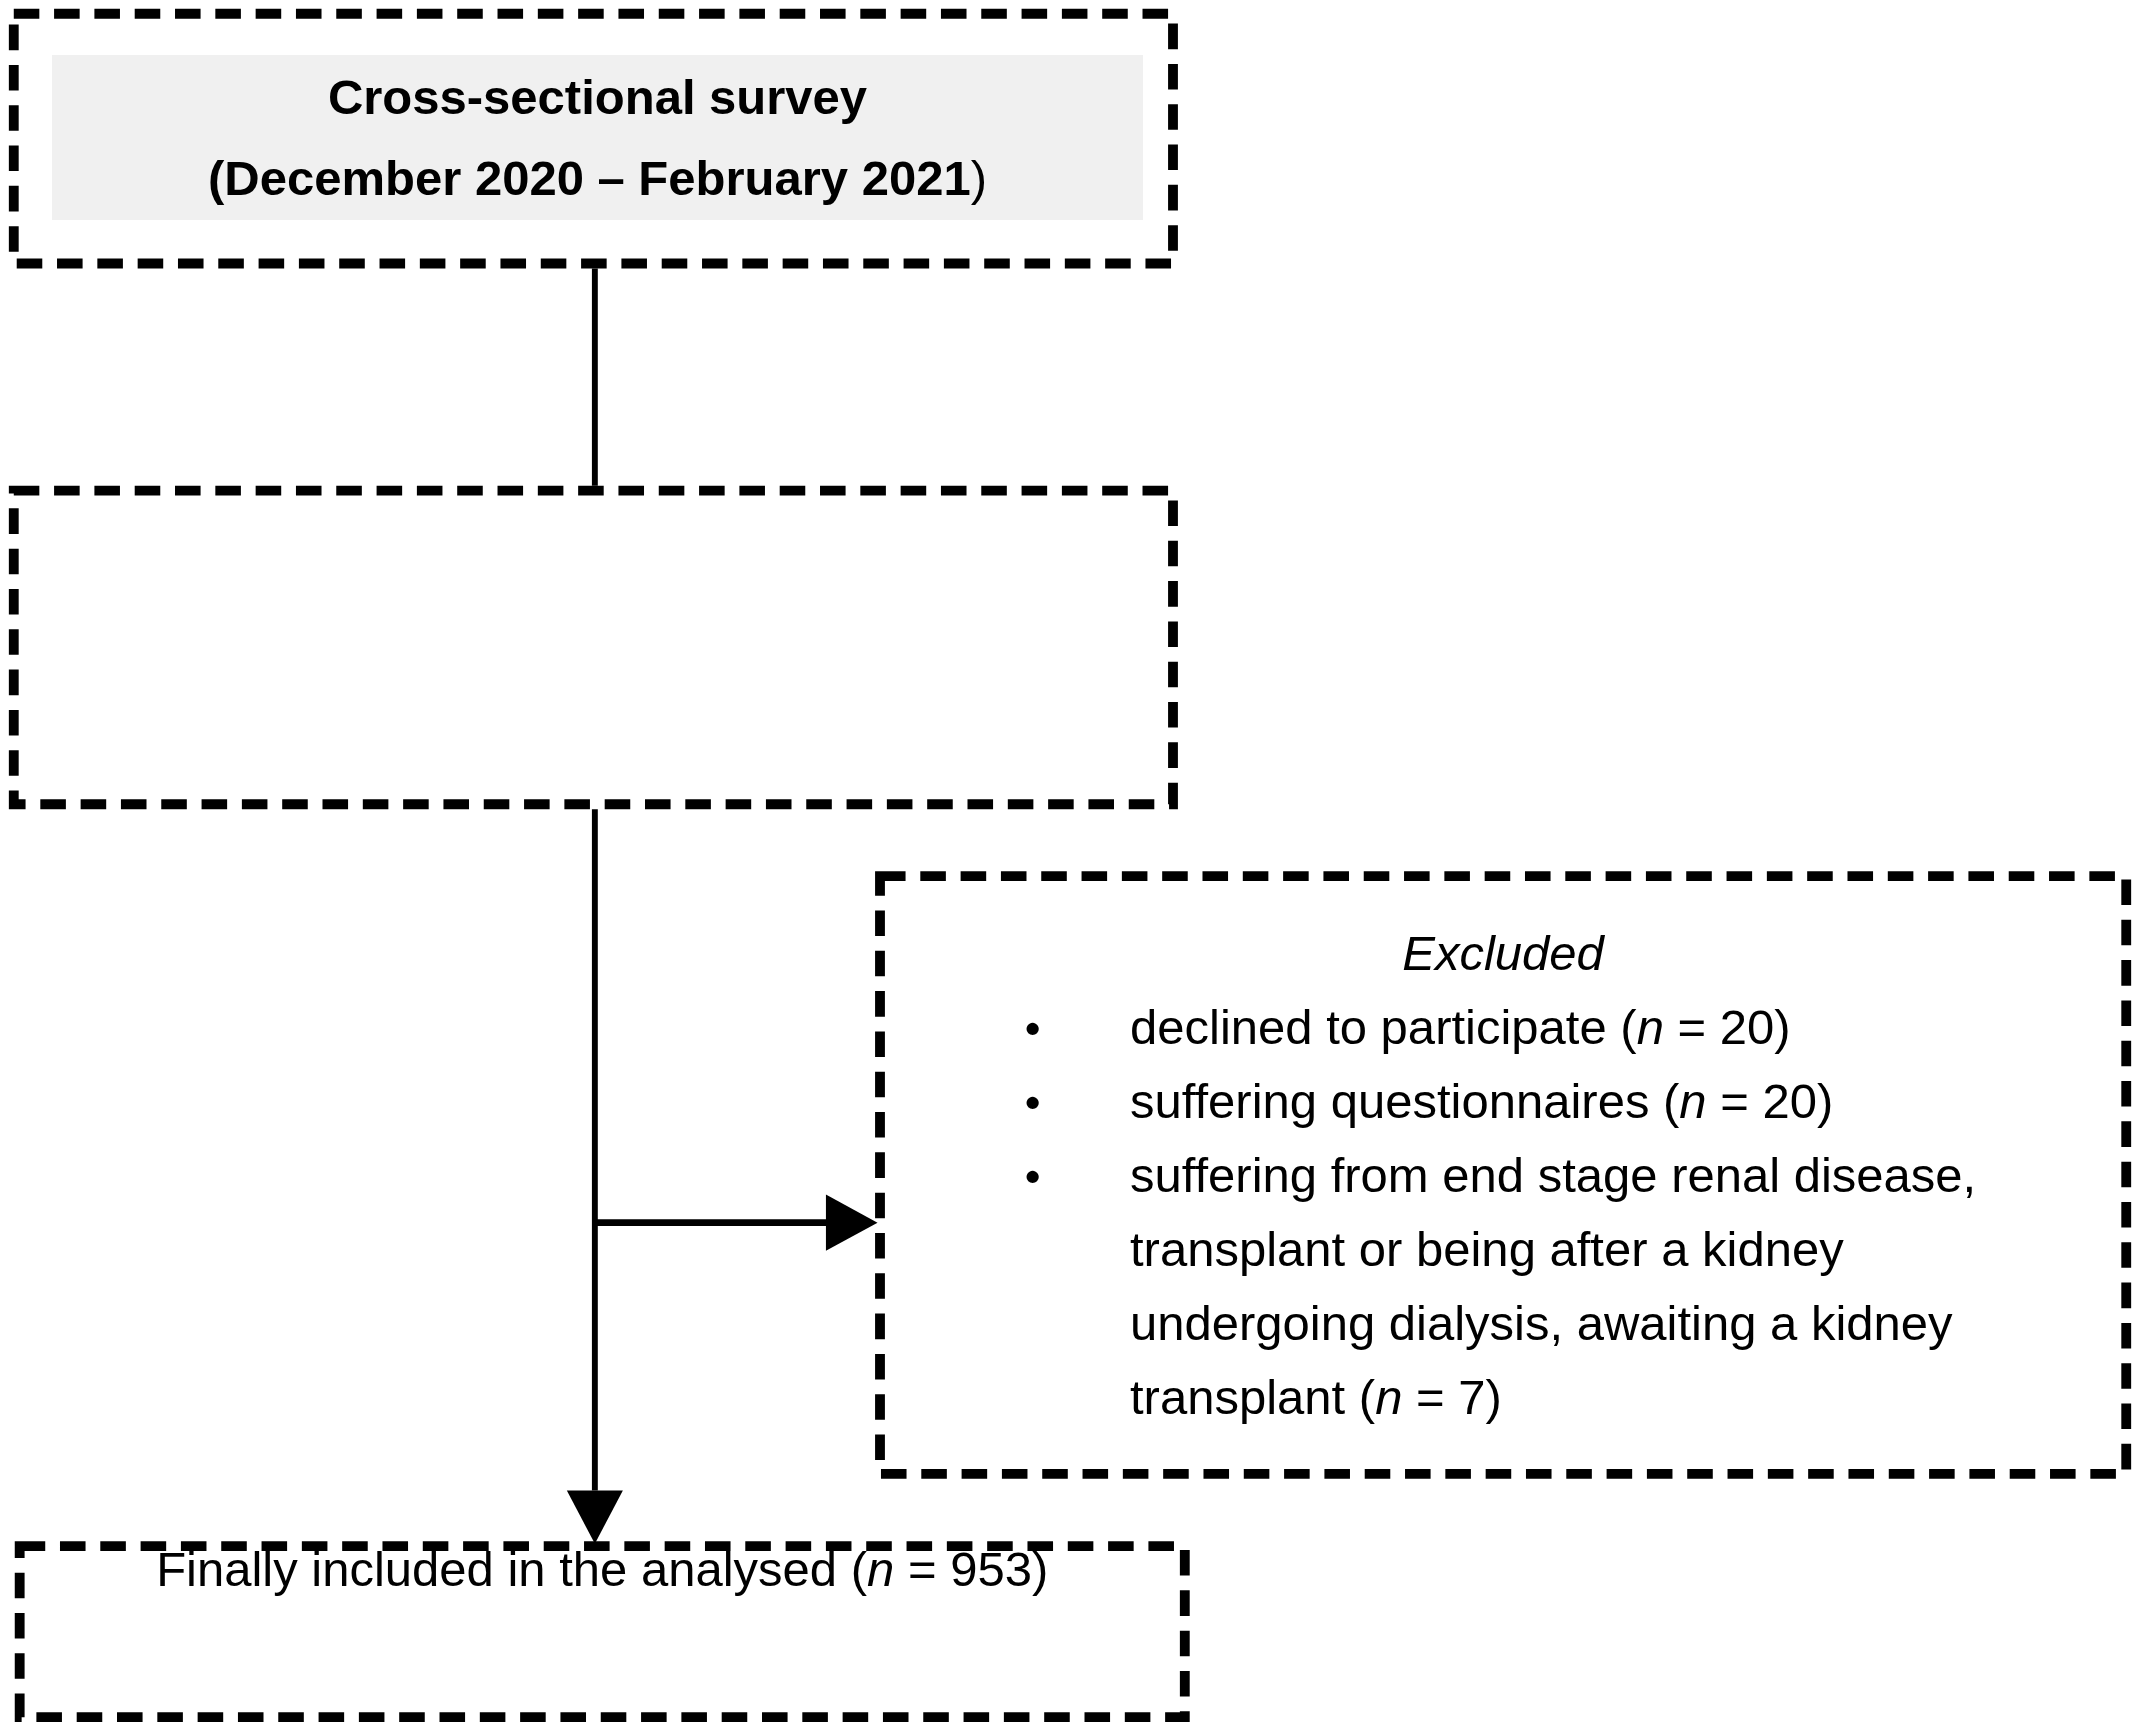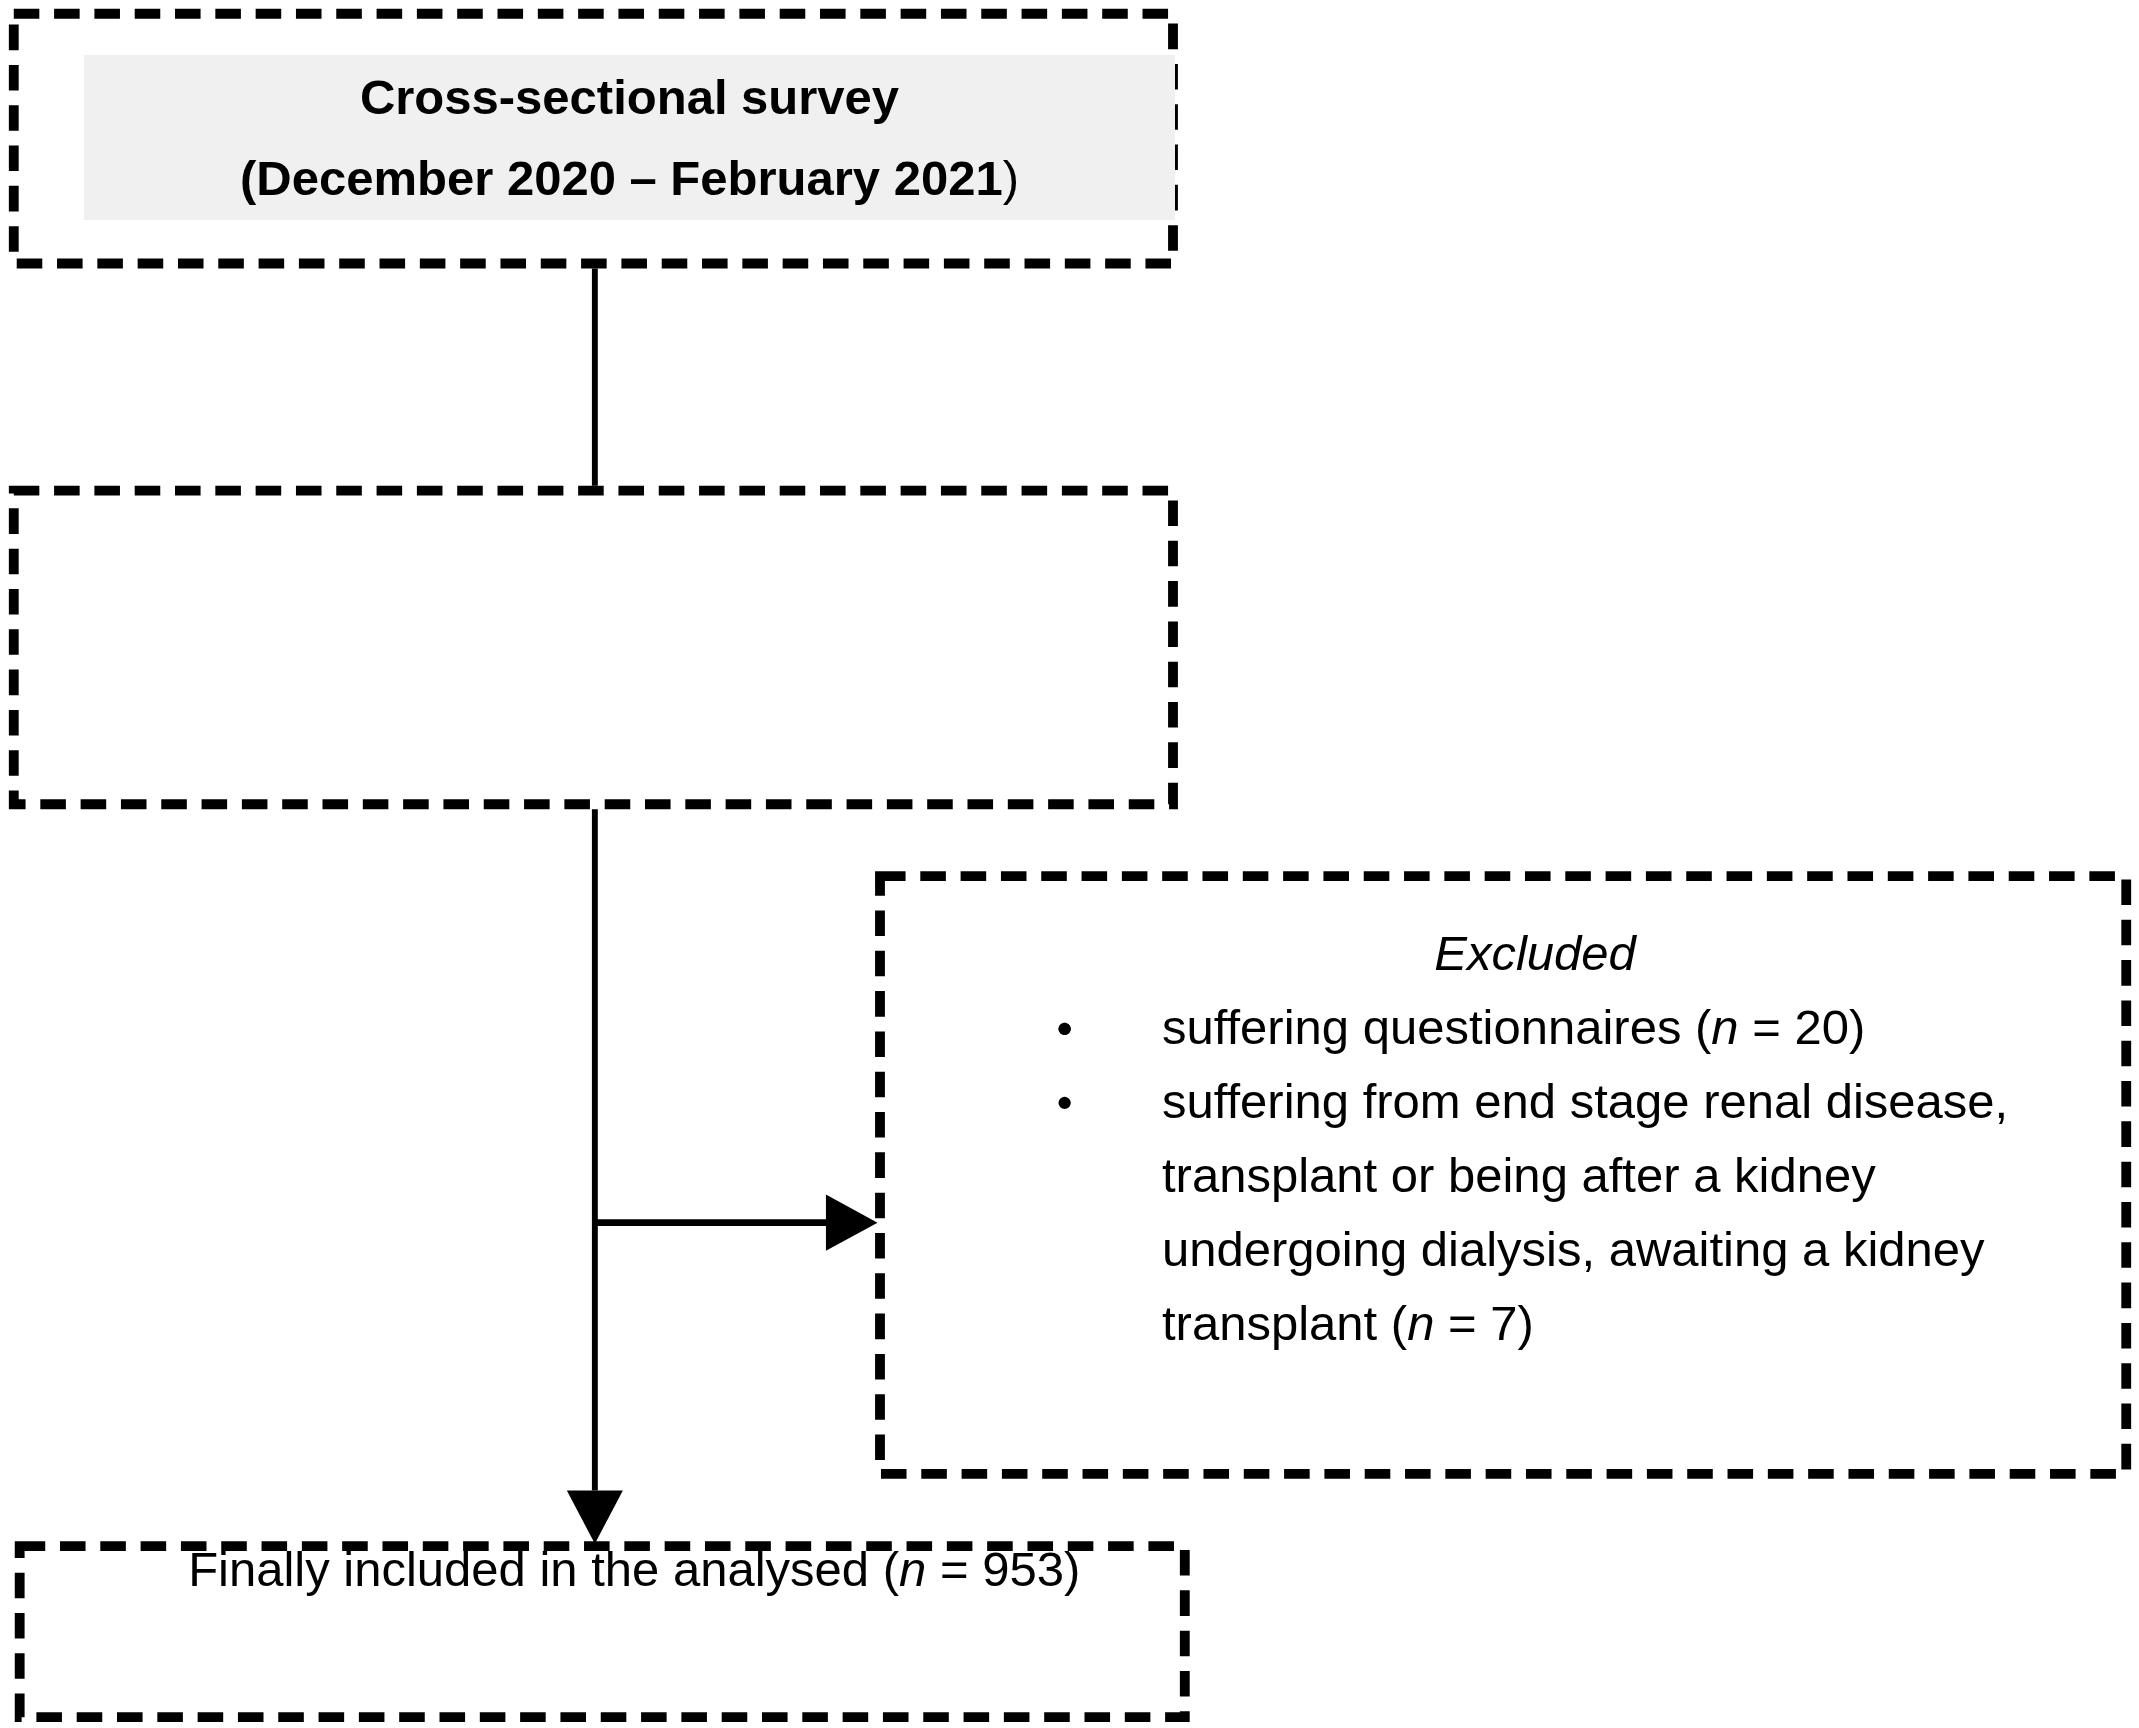--- a/index.html
+++ b/index.html
@@ -17,21 +17,20 @@
     overflow: hidden;
   }
   #diagram-lines {
     position: absolute;
     left: 0;
     top: 0;
   }
   .textlayer {
     position: absolute;
     box-sizing: border-box;
-    margin-left: 32px;
   }
   
   #title-band {
     left: 52px;
     top: 55px;
     width: 1091px;
     height: 165px;
     background: #f0f0f0;
     display: flex;
     flex-direction: column;
@@ -126,20 +125,21 @@
       <span>(December 2020 – February 2021</span><span class="paren-regular">)</span>
     </div>
   </div>
 
 
   <div id="excluded-content" class="textlayer">
     <div id="excluded-title">Excluded</div>
 
     <div class="ex-item">
       <span class="bullet">●</span>
+      <span><span>declined to participate (</span><span class="it">n</span><span> = 20)</span></span>
     </div>
 
     <div class="ex-item">
       <span class="bullet">●</span>
       <span><span>suffering questionnaires (</span><span class="it">n</span><span> = 20)</span></span>
     </div>
 
     <div class="ex-item">
       <span class="bullet">●</span>
       <div>suffering from end stage renal disease,</div>

